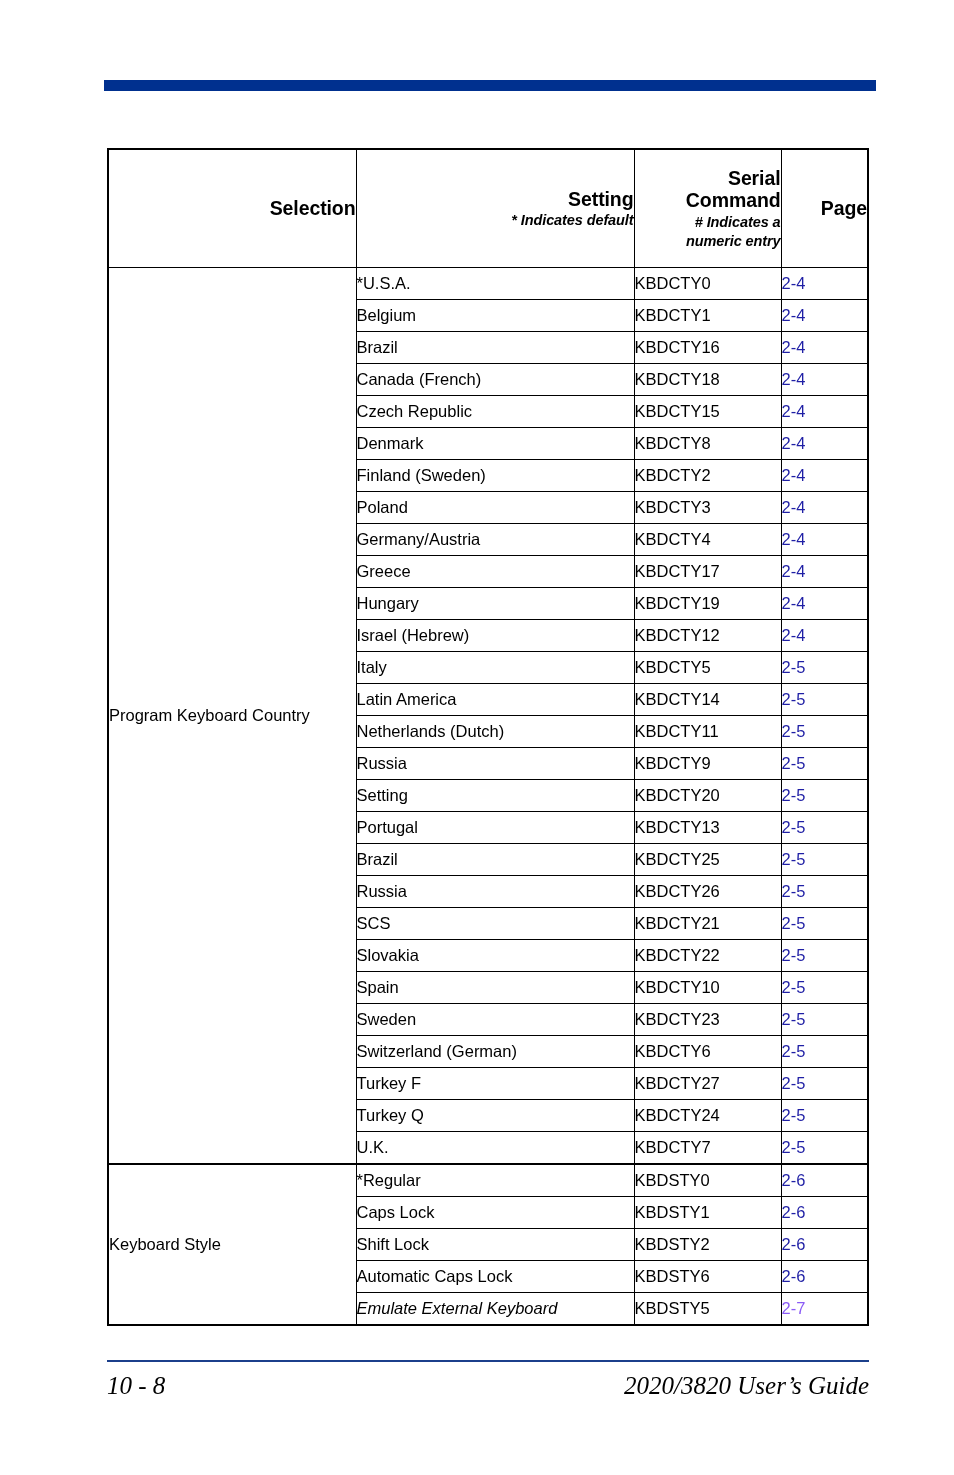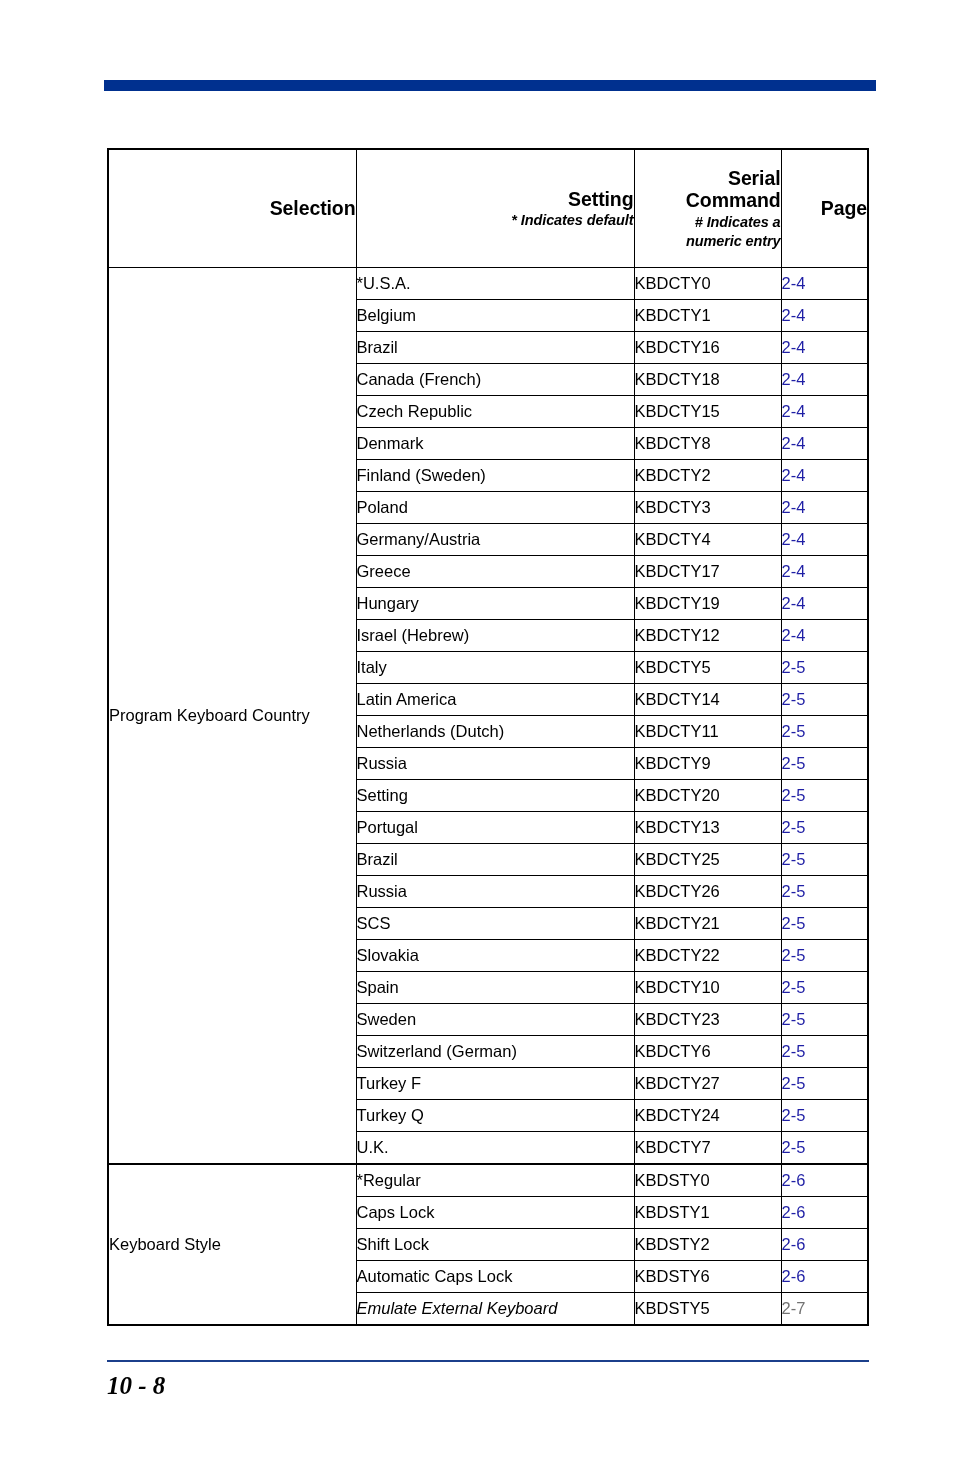--- a/index.html
+++ b/index.html
@@ -135,21 +135,21 @@
   }
   .footer {
     position: absolute;
     left: 107px;
     top: 1372px;
     width: 762px;
     display: flex;
     justify-content: space-between;
     align-items: baseline;
     font-family: "Liberation Serif", serif;
-    font-weight: bold;
+    font-weight: normal;
     font-style: italic;
     font-size: 25px;
     letter-spacing: 0px;
   }
   .footer .f-left  { white-space: pre; }
   .footer .f-right { white-space: pre; }
 </style>
 </head>
 <body>
 
@@ -343,24 +343,25 @@
             <td class="page-cell" style="color: rgb(31, 31, 165);">2-6</td>
           </tr>
           <tr>
             <td class="set-cell">Automatic Caps Lock</td>
             <td class="cmd-cell">KBDSTY6</td>
             <td class="page-cell" style="color: rgb(31, 31, 165);">2-6</td>
           </tr>
           <tr class="group-end">
             <td class="set-cell two-line">Emulate External Keyboard</td>
             <td class="cmd-cell">KBDSTY5</td>
-            <td class="page-cell" style="color: #737373;">2-7</td>
+            <td class="page-cell" style="color: #8b5cf6;">2-7</td>
           </tr>
         </tbody>
     </table>
   </div>
 
   <div class="footer-rule" style="background: rgb(27, 63, 139);"></div>
   <div class="footer">
     <span class="f-left">10 - 8</span>
+    <span class="f-right">2020/3820 User’s Guide</span>
   </div>
 
 </div>
 
 </body></html>

